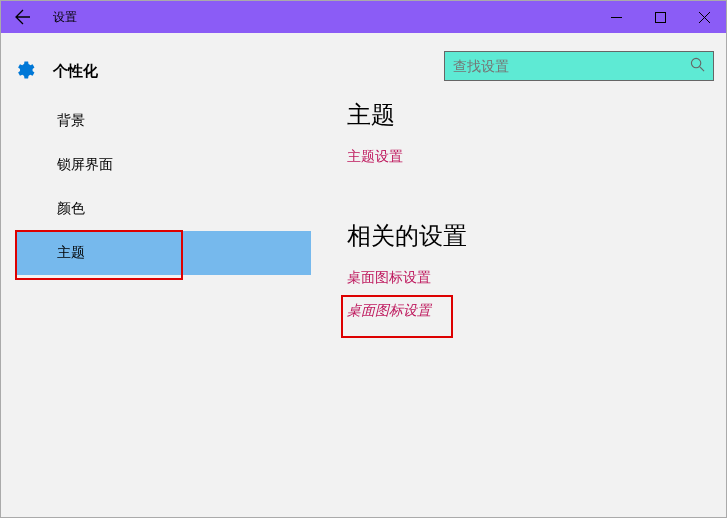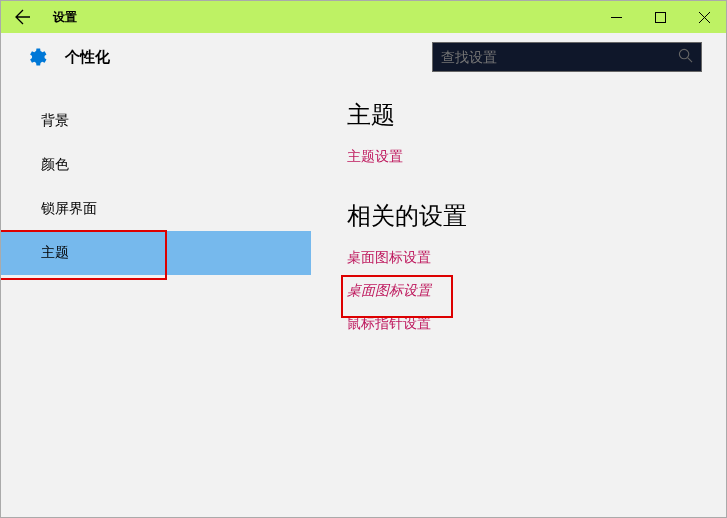--- a/index.html
+++ b/index.html
@@ -1,45 +1,45 @@
 <!DOCTYPE html>
 <html><head>
   <meta charset="utf-8">
   <style>
     * { margin: 0; padding: 0; box-sizing: border-box; font-family: "Microsoft YaHei", "Segoe UI", sans-serif; }
     body { width: 727px; height: 518px; background: #f2f2f2; border: 1px solid #aaa; overflow: hidden; }
     
-    .titlebar { height: 32px; display: flex; align-items: center; background: #bef264; font-weight: bold; }
+    .titlebar { height: 32px; display: flex; align-items: center; background: #8b5cf6; }
     .back-btn { width: 44px; height: 32px; display: flex; align-items: center; justify-content: center; color: #000; }
     .back-btn svg { width: 16px; height: 16px; }
     .title { font-size: 12px; color: #000; margin-left: 8px; }
     .win-controls { margin-left: auto; display: flex; }
     .win-btn { width: 44px; height: 32px; display: flex; align-items: center; justify-content: center; color: #000; }
     .win-btn svg { width: 11px; height: 11px; }
     
-    .header-row { height: 48px; display: flex; align-items: center; padding: 0 24px; }
+    .header-row { height: 48px; display: flex; align-items: flex-end; padding: 0 12px; }
     .gear-icon { color: #0078d7; display: flex; align-items: center; margin-right: 18px; }
     .gear-icon svg { width: 22px; height: 22px; }
     .category-title { font-size: 15px; font-weight: 600; color: #000; }
-    .search-box { margin-left: auto; width: 270px; height: 30px; border: 1px solid #666; background: #0f172a; display: flex; align-items: center; padding: 0 8px; }
+    .search-box { margin-left: auto; width: 270px; height: 30px; border: 1px solid #666; background: #5eead4; display: flex; align-items: center; padding: 0 8px; }
     .search-input { flex: 1; border: none; outline: none; font-size: 14px; color: #666; background: transparent; }
     .search-icon { color: #666; }
     .search-icon svg { width: 15px; height: 15px; }
     
     .body-area { display: flex; height: calc(100% - 80px); }
-    .sidebar { width: 310px; padding-top: 18px; }
+    .sidebar { width: 310px; padding-top: 18px; padding-left: 16px; }
     .sidebar-item { height: 44px; display: flex; align-items: center; padding-left: 40px; font-size: 14px; color: #000; }
     .sidebar-item.selected { background: #76b9ed; }
     .highlight-theme { position: relative; }
     .highlight-theme::after { content: ""; position: absolute; left: -2px; top: -1px; width: 164px; height: 46px; border: 2px solid #d00; pointer-events: none; }
     
     .content { flex: 1; padding: 18px 0 0 36px; }
     .section-heading { font-size: 24px; font-weight: 400; color: #000; margin-bottom: 16px; }
     .link { font-size: 14px; color: #be185d; display: inline-block; margin-bottom: 14px; cursor: pointer; }
-    .section-heading.related { margin-top: 20px; }
+    .section-heading.related { margin-top: 40px; }
     .link-highlight { position: relative; display: inline-block; font-style: italic; }
     .link-highlight::after { content: ""; position: absolute; left: -6px; top: -6px; right: -22px; bottom: -4px; border: 2px solid #d00; pointer-events: none; }
   </style>
 </head>
 <body>
 
 <div class="titlebar">
   <div class="back-btn">
     <svg viewBox="0 0 16 16">
         <path d="M8 1 L1 8 L8 15 M1 8 L15 8" stroke="currentColor" stroke-width="1.3" fill="none"></path>
@@ -82,32 +82,31 @@
     </span>
   </div>
 </div>
 
 <div class="body-area">
   <div class="sidebar">
     <div class="sidebar-item">
         <span>背景</span>
       </div>
     <div class="sidebar-item">
-        <span>颜色</span>
+        <span>锁屏界面</span>
       </div>
     <div class="sidebar-item">
-        <span>锁屏界面</span>
+        <span>颜色</span>
       </div>
     <div class="sidebar-item selected highlight-theme">
         <span>主题</span>
       </div>
   </div>
 
   <div class="content">
     <div class="section-heading">主题</div>
     <div><span class="link">主题设置</span></div>
 
     <div class="section-heading related">相关的设置</div>
     <div><span class="link">桌面图标设置</span></div>
     <div><span class="link-highlight"><span class="link">桌面图标设置</span></span></div>
-    <div><span class="link">鼠标指针设置</span></div>
   </div>
 </div>
 
 </body></html>

